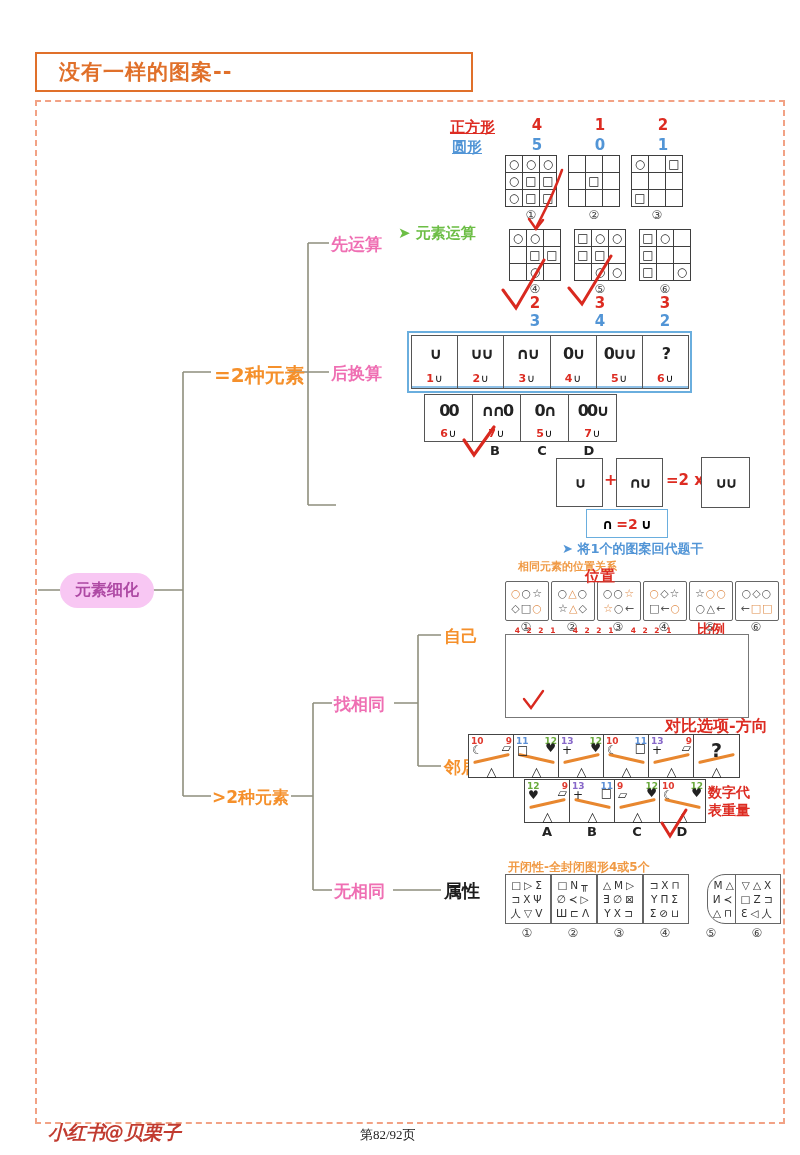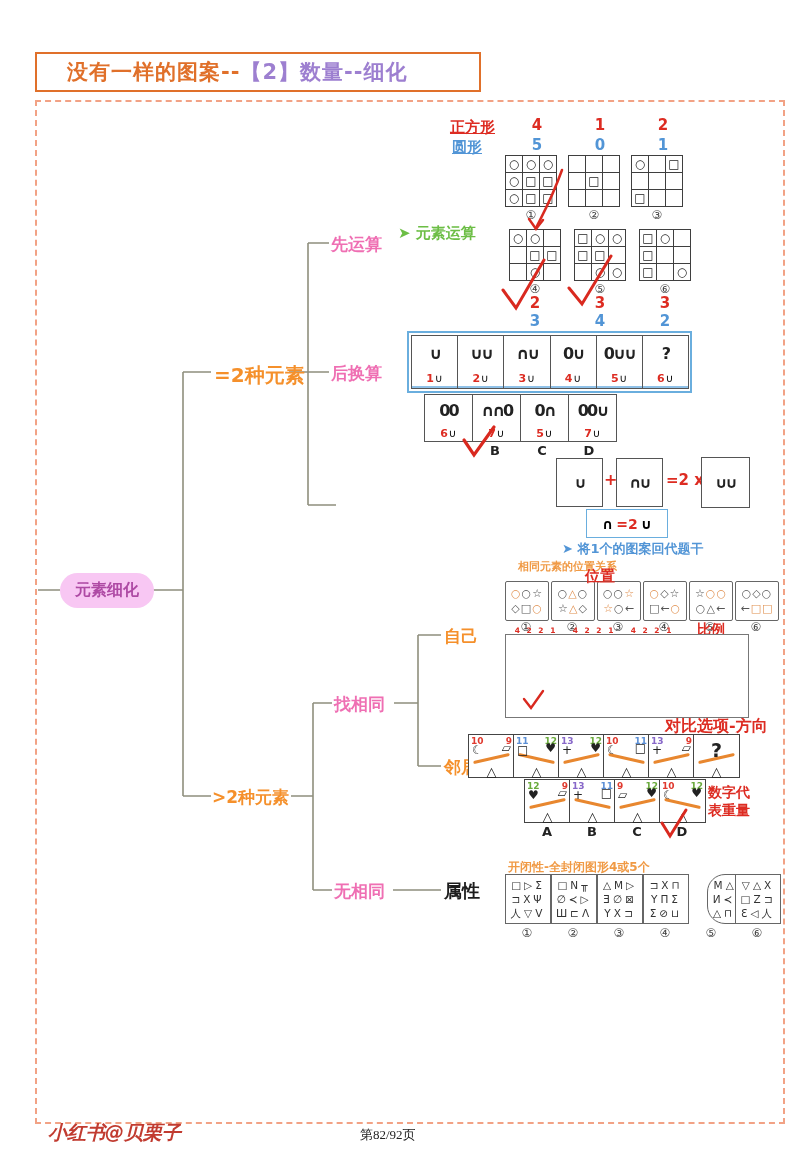--- a/index.html
+++ b/index.html
@@ -1,19 +1,19 @@
 <!DOCTYPE html>
 <html><head>
 <meta charset="utf-8">
 <style>
   html,body{margin:0;padding:0;background:#fff;}
   .page{position:relative;width:800px;height:1155px;background:#fff;overflow:hidden;
         font-family:"DejaVu Sans","Liberation Sans",sans-serif;}
   .title-box{position:absolute;left:35px;top:52px;width:412px;height:36px;border:2px solid #e0702a;
-             display:flex;align-items:center;padding-left:30px;font-size:21px;font-weight:bold;letter-spacing:1px;}
+             display:flex;align-items:center;padding-left:22px;font-size:21px;font-weight:bold;letter-spacing:1px;}
   .t-orange{color:#e0702a;}
   .t-purple{color:#9d7fd0;}
   .main-box{position:absolute;left:35px;top:100px;width:746px;height:1020px;border:2px dashed #f2a285;}
   svg.overlay{position:absolute;left:0;top:0;pointer-events:none;}
   .node{position:absolute;font-weight:bold;white-space:nowrap;}
   .pink{color:#ef6fb3;}
   .orange{color:#f5902b;}
   .black{color:#1d1d1d;}
   .bubble{position:absolute;left:60px;top:573px;width:94px;height:35px;background:#f8c7f3;border-radius:18px;
           color:#ae4aa4;font-weight:bold;font-size:16px;display:flex;align-items:center;justify-content:center;}
@@ -67,21 +67,20 @@
                font-family:"Liberation Serif","DejaVu Serif",serif;}
   .qmark{font-weight:bold;color:#222;position:absolute;}
 </style>
 </head>
 <body>
 
 <div class="page">
 
   <div class="title-box">
     <span class="t-orange">没有一样的图案--</span>
-      <span class="t-purple">【2】数量--细化</span>
   </div>
 
   <div class="main-box"></div>
 
   <svg class="overlay" width="800" height="1155">
     <path d="M38,590 H60 M153,590 H183 M183,372 V796 M183,372 H211 M183,796 H211
              M289,372 H308 M308,243 V505 M308,243 H329 M308,372 H329 M308,505 H336
              M291,796 H313 M313,703 V890 M313,703 H332 M313,890 H332
              M394,703 H418 M418,635 V766 M418,635 H441 M418,766 H441
              M393,890 H441" stroke="#8f8f7d" stroke-width="1.6" fill="none"></path>

